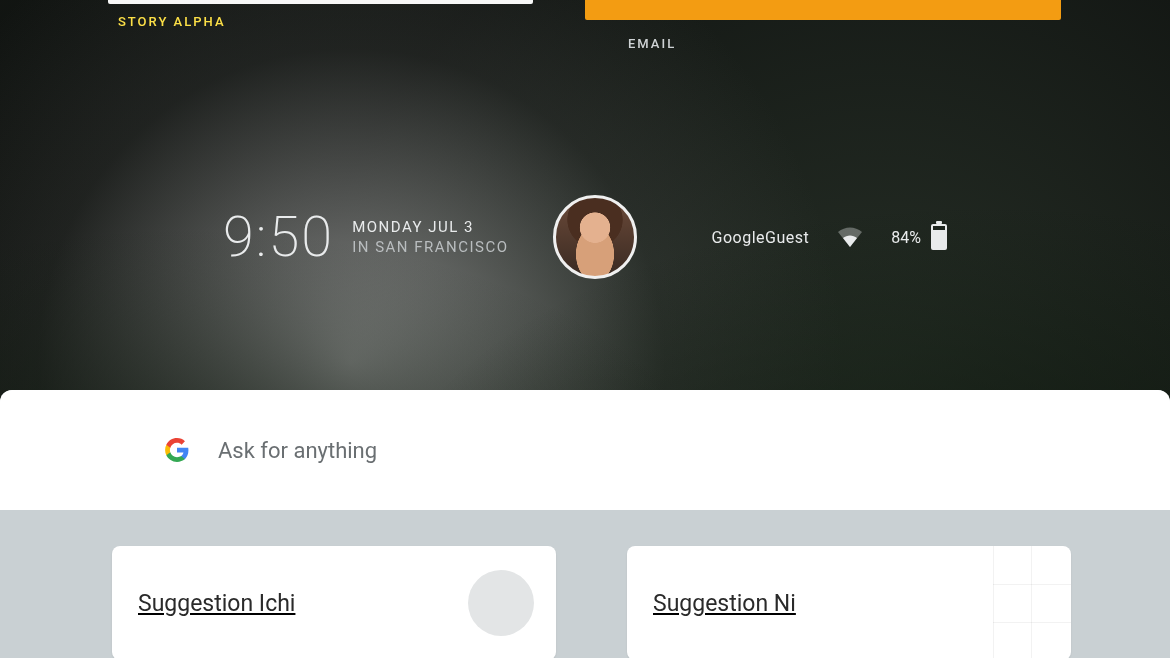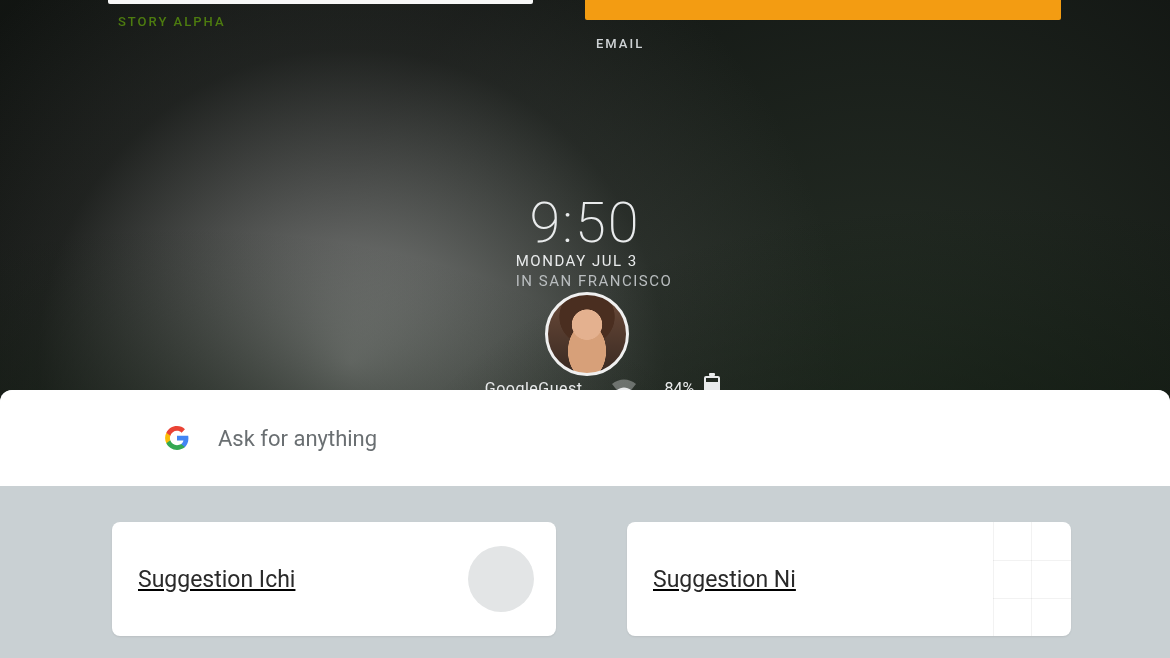--- a/index.html
+++ b/index.html
@@ -35,54 +35,53 @@
     top: -4px;
     width: 425px;
     height: 8px;
     background: #f7f7f7;
     border-radius: 2px;
   }
   .top-label-left {
     position: absolute;
     left: 118px;
     top: 14px;
-    color: #4d7c0f;
+    color: #fde047;
     font-size: 13px;
     letter-spacing: 2px;
     font-weight: 500;
   }
   .top-card-right {
     position: absolute;
     left: 585px;
     top: -6px;
     width: 476px;
     height: 26px;
     background: #f39c12;
     border-radius: 2px;
   }
   .top-label-right {
     position: absolute;
-    left: 596px;
+    left: 628px;
     top: 36px;
     color: #cfd3d5;
     font-size: 13px;
     letter-spacing: 2px;
     font-weight: 500;
   }
 
   
   .info-row {
     position: absolute;
     top: 195px;
     left: 0; right: 0;
     display: flex;
     align-items: center;
     justify-content: center;
     color: #e9ebec;
-    flex-direction: column;
   }
   .clock {
     font-size: 56px;
     font-weight: 200;
     letter-spacing: 2px;
     line-height: 1;
   }
   .datecol {
     margin-left: 18px;
     font-size: 15px;
@@ -133,21 +132,21 @@
     left: 0; right: 0;
     top: 390px;
     bottom: 0;
     background: #c9d0d3;
     border-top-left-radius: 12px;
     border-top-right-radius: 12px;
     overflow: hidden;
   }
   .search-bar {
     background: #ffffff;
-    height: 96px;
+    height: 120px;
     display: flex;
     align-items: center;
     padding-left: 164px;
     gap: 28px;
   }
   .g-logo {
     width: 26px; height: 26px;
     flex: none;
   }
   .search-text {

